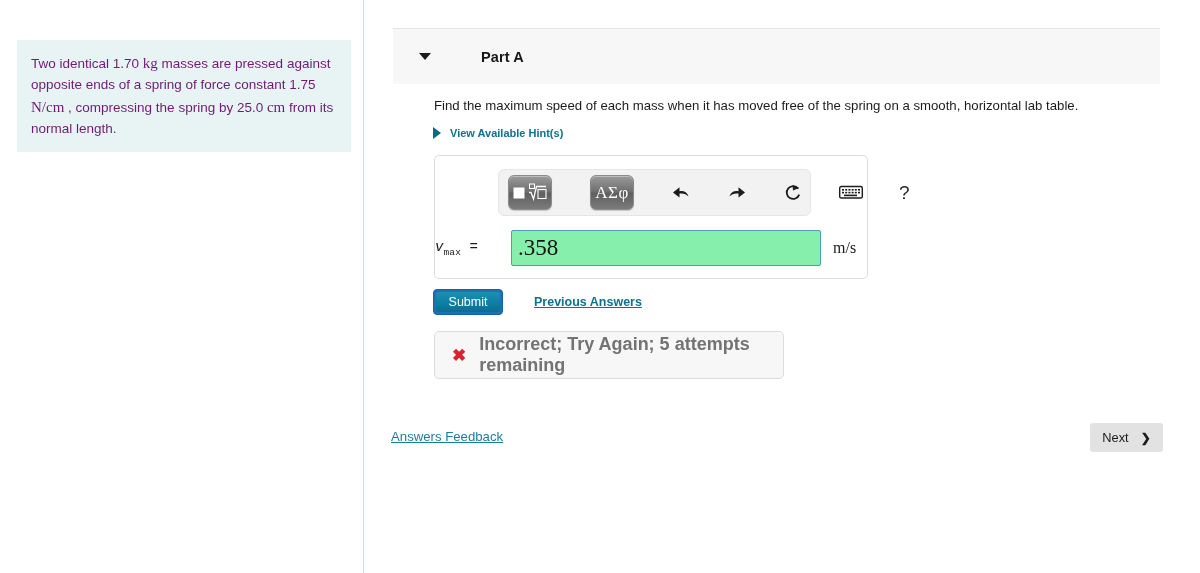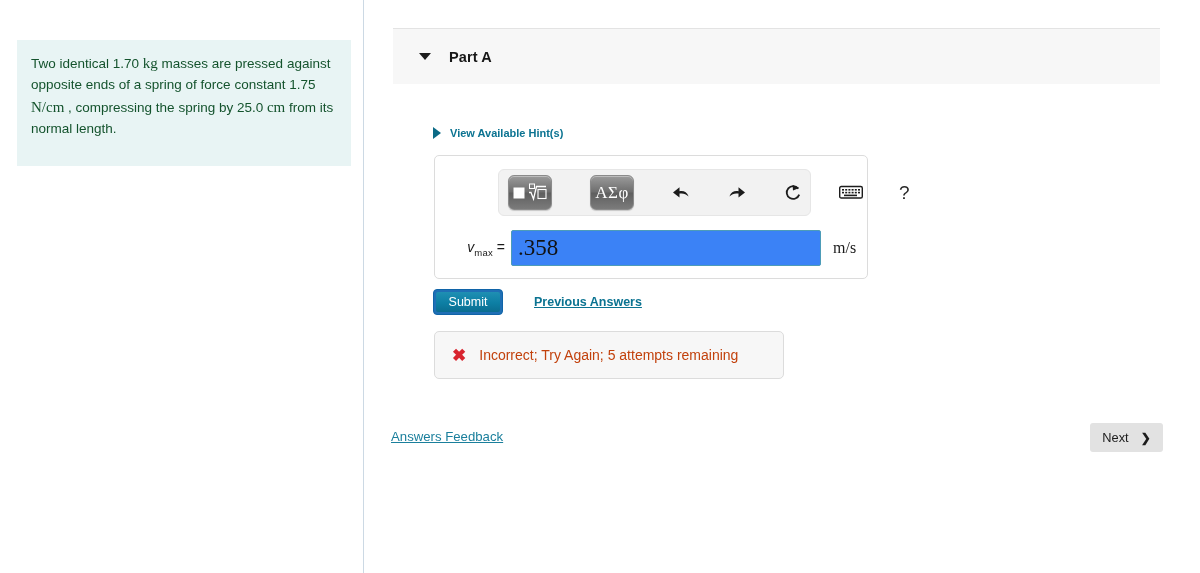--- a/index.html
+++ b/index.html
@@ -22,23 +22,23 @@
     left: 363px; top: 0;
     width: 1px; height: 573px;
     background: #ccd9e4;
   }
 
   
   .problem-panel {
     position: absolute;
     left: 17px; top: 40px;
     width: 334px;
-    padding: 12px 14px 26px 14px;
+    padding: 12px 14px 12px 14px;
     background: #e8f4f4;
-    color: #14532d;
+    color: #701a75;
     font-size: 13.5px;
     line-height: 1.55;
   }
   .problem-panel .math {
     font-family: "Liberation Serif", serif;
     font-size: 15px;
   }
 
   
   .right-pane {
@@ -48,20 +48,21 @@
   }
 
   .part-header {
     position: absolute;
     left: 29px; top: 28px;
     width: 767px; height: 56px;
     background: #f7f7f7;
     border-top: 1px solid #e3e3e3;
     display: flex;
     align-items: center;
+    gap: 32px;
   }
   .part-toggle {
     width: 40px;
     display: flex; align-items: center; justify-content: center;
     margin-left: 12px;
     cursor: pointer;
   }
   .tri-down {
     width: 0; height: 0;
     border-left: 6px solid transparent;
@@ -157,39 +158,38 @@
 
   .answer-row {
     position: absolute;
     left: 0; top: 70px;
     width: 434px; height: 44px;
     display: flex;
     align-items: center;
   }
   .var-label {
     width: 76px;
-    text-align: right;
-    font-family: Liberation Sans, sans-serif;
+    font-family: Liberation Mono, monospace;
     font-style: italic;
     font-size: 14px;
     color: #1a1a1a;
     padding-right: 6px;
     white-space: nowrap;
   }
   .var-label sub {
     font-style: normal;
     font-size: 9.5px;
     letter-spacing: .2px;
   }
   .var-label .eq { font-style: normal; }
   .answer-input {
     width: 310px; height: 36px;
     border: 1px solid #4d9cb8;
     border-radius: 2px;
-    background: #3b82f6;
+    background: #86efac;
     font-family: "Liberation Serif", serif;
     font-size: 23px;
     color: #111;
     padding: 0 6px;
     outline: none;
     line-height: 34px;
   }
   .unit-label {
     font-family: "Liberation Serif", serif;
     font-size: 16px;
@@ -245,23 +245,23 @@
     padding-left: 17px;
   }
   .x-mark {
     color: #d8242f;
     font-size: 17px;
     font-weight: bold;
     line-height: 1;
     margin-right: 13px;
   }
   .feedback-text {
-    font-size: 14px;
-    font-weight: normal;
-    color: #c2410c;
+    font-size: 18px;
+    font-weight: bold;
+    color: #737373;
   }
 
   
   .provide-feedback {
     position: absolute;
     left: 27px; top: 429px;
     font-size: 13.2px;
     color: #1a7f9c;
     text-decoration: underline;
     cursor: pointer;
@@ -295,20 +295,21 @@
 
   <div class="right-pane">
 
     <div class="part-header">
       <div class="part-toggle">
         <div class="tri-down"></div>
       </div>
       <div class="part-title">Part A</div>
     </div>
 
+    <div class="question-text">Find the maximum speed of each mass when it has moved free of the spring on a smooth, horizontal lab table.</div>
 
     <div class="hint-row">
       <div class="tri-right"></div>
       <div class="hint-label">View Available Hint(s)</div>
     </div>
 
     <div class="answer-box">
 
       <div class="mq-toolbar">
 

